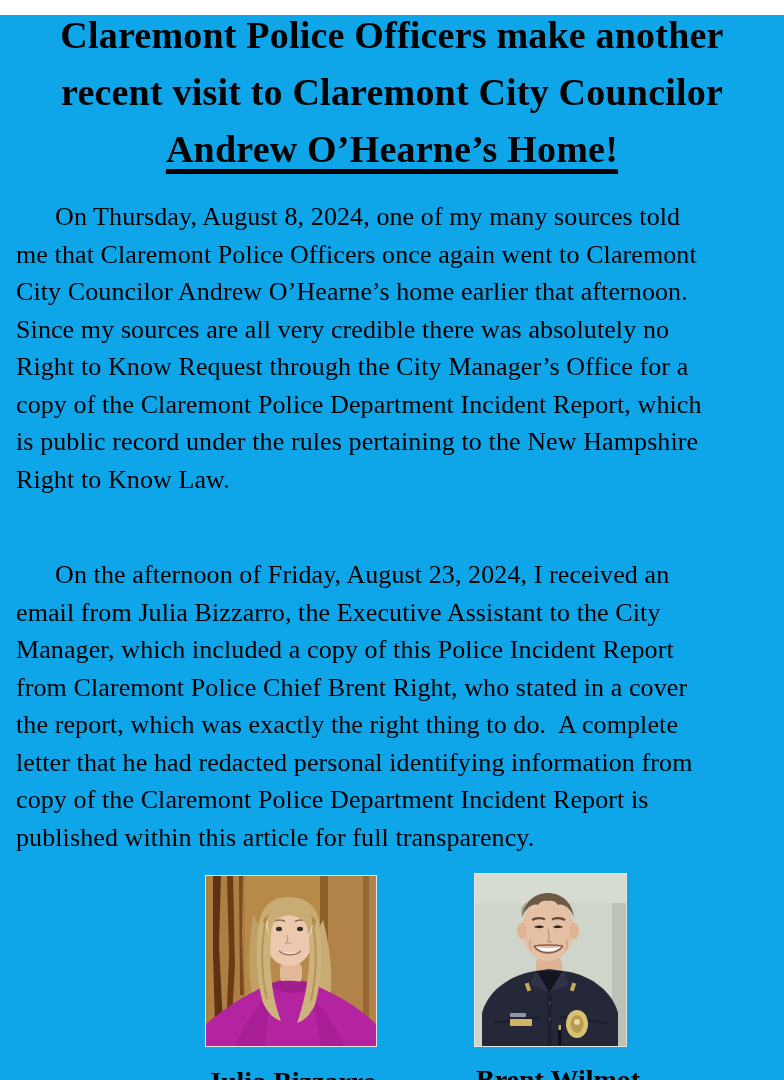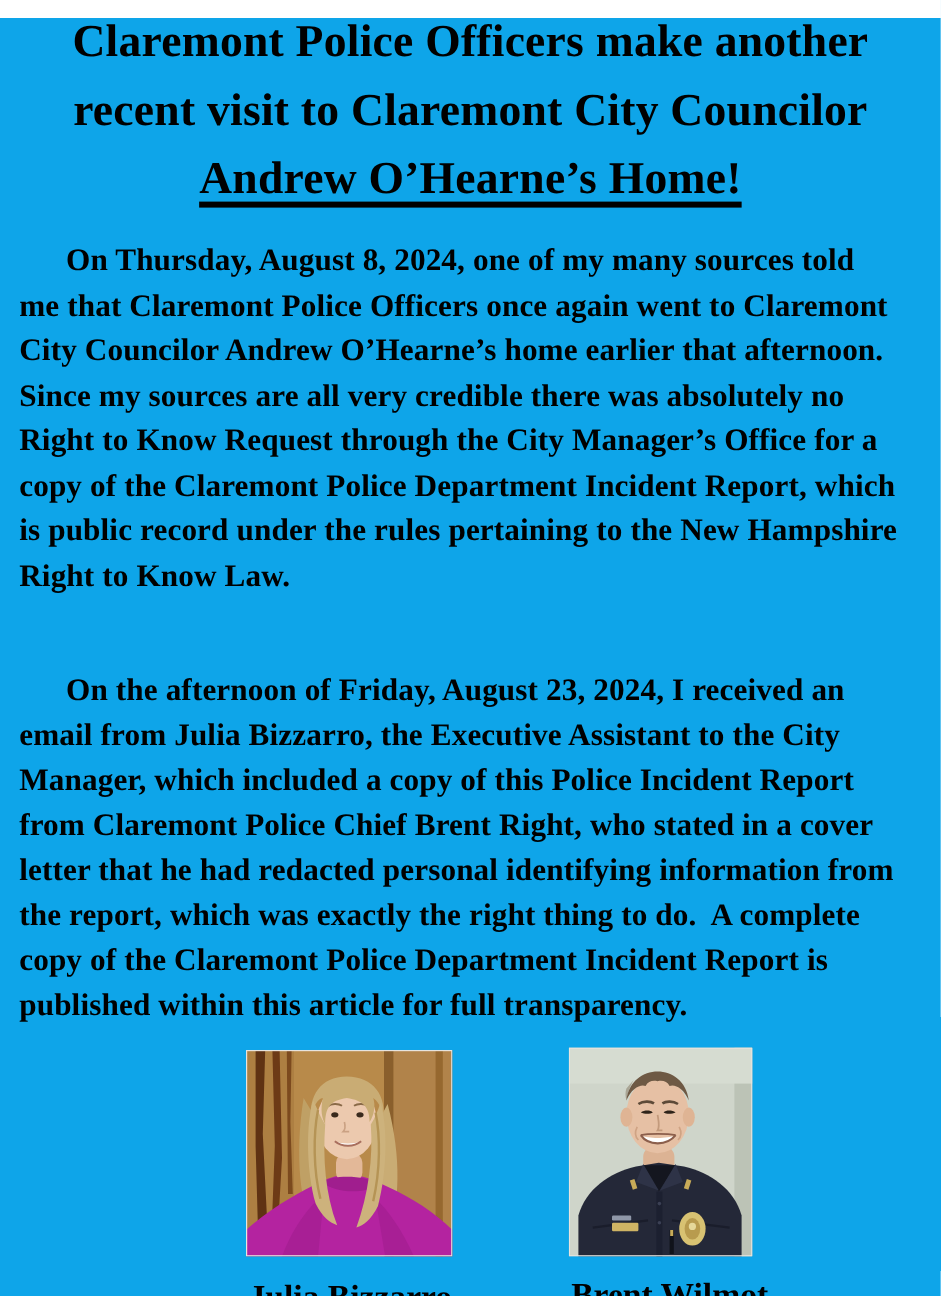--- a/index.html
+++ b/index.html
@@ -33,21 +33,21 @@
     text-decoration: underline;
     text-decoration-thickness: 5px;
     text-underline-offset: 7px;
   }
   
   .paragraph {
     position: absolute;
     left: 0;
     width: 784px;
     font-size: 26px;
-    font-weight: bold;
+    font-weight: normal;
     line-height: 37.5px;
     letter-spacing: 0.1px;
   }
   .paragraph .line {
     white-space: pre;  
     padding-left: 16px;
   }
   .paragraph .line.indent {
     padding-left: 55px;
   }
@@ -96,22 +96,22 @@
       <div class="line">copy of the Claremont Police Department Incident Report, which</div>
       <div class="line">is public record under the rules pertaining to the New Hampshire</div>
       <div class="line">Right to Know Law.</div>
     </div>
 
   <div id="paragraph-2" class="paragraph">
       <div class="line indent">On the afternoon of Friday, August 23, 2024, I received an</div>
       <div class="line">email from Julia Bizzarro, the Executive Assistant to the City</div>
       <div class="line">Manager, which included a copy of this Police Incident Report</div>
       <div class="line">from Claremont Police Chief Brent Right, who stated in a cover</div>
+      <div class="line">the report, which was exactly the right thing to do.  A complete</div>
       <div class="line">letter that he had redacted personal identifying information from</div>
-      <div class="line">the report, which was exactly the right thing to do.  A complete</div>
       <div class="line">copy of the Claremont Police Department Incident Report is</div>
       <div class="line">published within this article for full transparency.</div>
     </div>
 
   <div id="figure-julia" class="figure">
     <svg width="172" height="172" viewBox="0 0 172 172">
 
       <rect x="0" y="0" width="172" height="172" fill="#ad7f42"></rect>
       <rect x="40" y="0" width="75" height="172" fill="#b88a4a"></rect>
       <rect x="115" y="0" width="8" height="172" fill="#8a5f2c"></rect>

